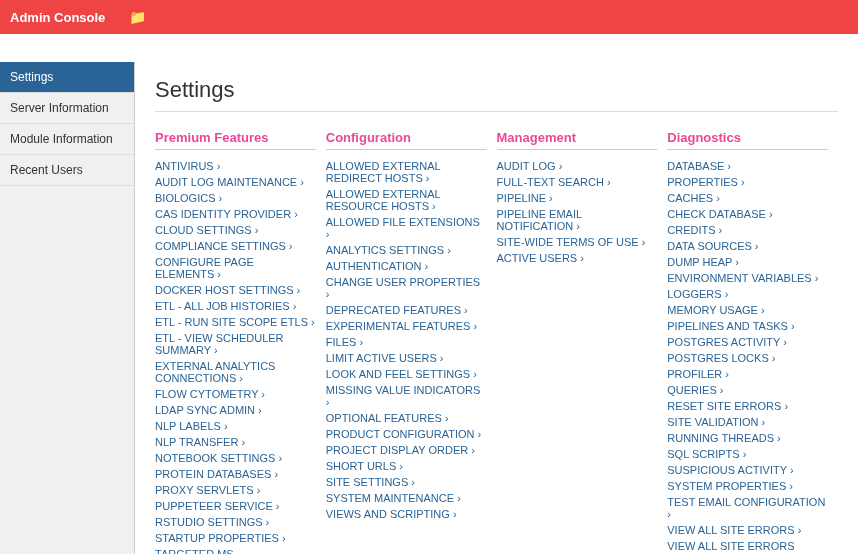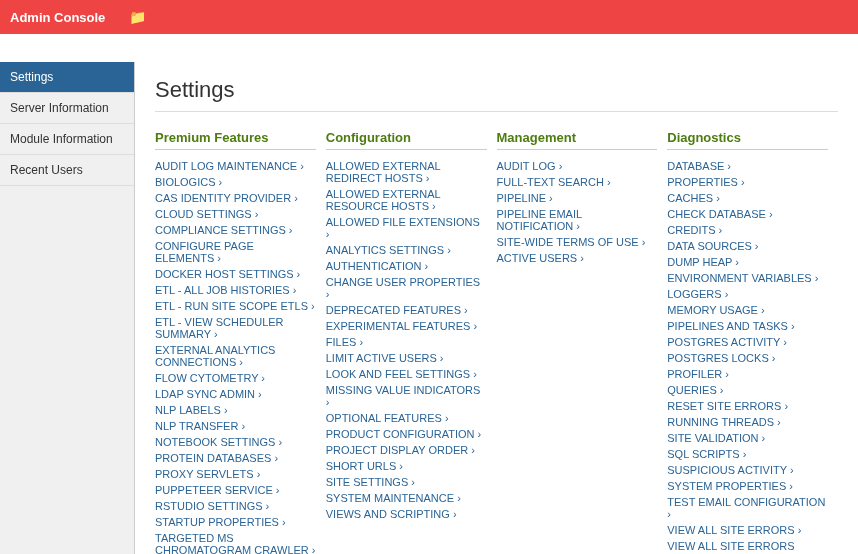--- a/index.html
+++ b/index.html
@@ -63,21 +63,21 @@
     }
 
     .col {
       flex: 1;
       padding-right: 10px;
     }
 
     .col-header {
       font-size: 13px;
       font-weight: bold;
-      color: #4d7c0f;
+      color: #ec4899;
       margin-bottom: 8px;
       border-bottom: 1px solid #ccc;
       padding-bottom: 4px;
     }
 
     .settings-link {
       display: block;
       color: #2a6496;
       text-decoration: none;
       font-size: 11px;
@@ -106,20 +106,21 @@
       <div class="sidebar-item">Module Information</div>
       <div class="sidebar-item">Recent Users</div>
     </div>
 
   <div class="main-content">
     <h1 class="page-title">Settings</h1>
     <div class="columns">
 
     <div class="col">
           <div class="col-header">Premium Features</div>
+          <a class="settings-link" href="#">ANTIVIRUS</a>
           <a class="settings-link" href="#">AUDIT LOG MAINTENANCE</a>
           <a class="settings-link" href="#">BIOLOGICS</a>
           <a class="settings-link" href="#">CAS IDENTITY PROVIDER</a>
           <a class="settings-link" href="#">CLOUD SETTINGS</a>
           <a class="settings-link" href="#">COMPLIANCE SETTINGS</a>
           <a class="settings-link" href="#">CONFIGURE PAGE ELEMENTS</a>
           <a class="settings-link" href="#">DOCKER HOST SETTINGS</a>
           <a class="settings-link" href="#">ETL - ALL JOB HISTORIES</a>
           <a class="settings-link" href="#">ETL - RUN SITE SCOPE ETLS</a>
           <a class="settings-link" href="#">ETL - VIEW SCHEDULER SUMMARY</a>
@@ -178,22 +179,22 @@
           <a class="settings-link" href="#">DUMP HEAP</a>
           <a class="settings-link" href="#">ENVIRONMENT VARIABLES</a>
           <a class="settings-link" href="#">LOGGERS</a>
           <a class="settings-link" href="#">MEMORY USAGE</a>
           <a class="settings-link" href="#">PIPELINES AND TASKS</a>
           <a class="settings-link" href="#">POSTGRES ACTIVITY</a>
           <a class="settings-link" href="#">POSTGRES LOCKS</a>
           <a class="settings-link" href="#">PROFILER</a>
           <a class="settings-link" href="#">QUERIES</a>
           <a class="settings-link" href="#">RESET SITE ERRORS</a>
+          <a class="settings-link" href="#">SITE VALIDATION</a>
           <a class="settings-link" href="#">RUNNING THREADS</a>
-          <a class="settings-link" href="#">SITE VALIDATION</a>
           <a class="settings-link" href="#">SQL SCRIPTS</a>
           <a class="settings-link" href="#">SUSPICIOUS ACTIVITY</a>
           <a class="settings-link" href="#">SYSTEM PROPERTIES</a>
           <a class="settings-link" href="#">TEST EMAIL CONFIGURATION</a>
           <a class="settings-link" href="#">VIEW ALL SITE ERRORS</a>
           <a class="settings-link" href="#">VIEW ALL SITE ERRORS SINCE RESET</a>
           <a class="settings-link" href="#">VIEW PRIMARY SITE LOG FILE</a>
         </div>
       </div>
   </div>

